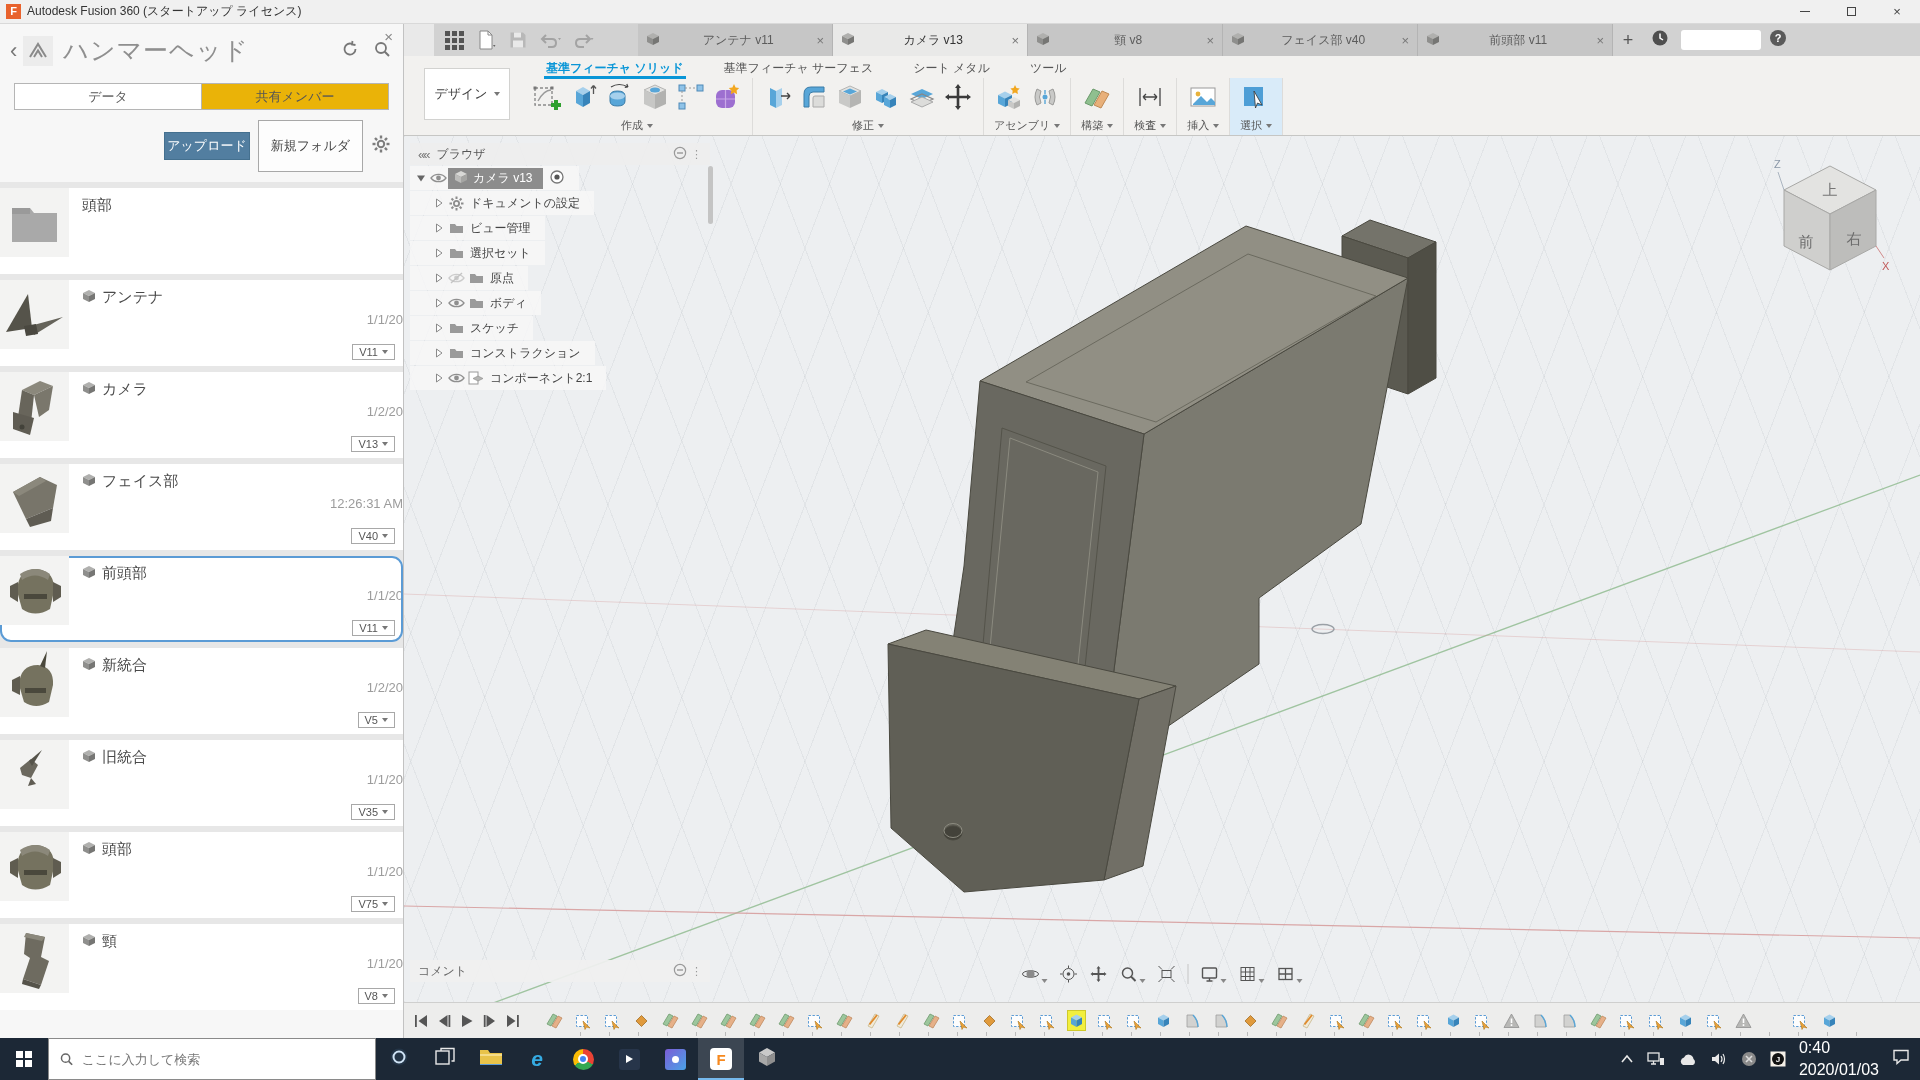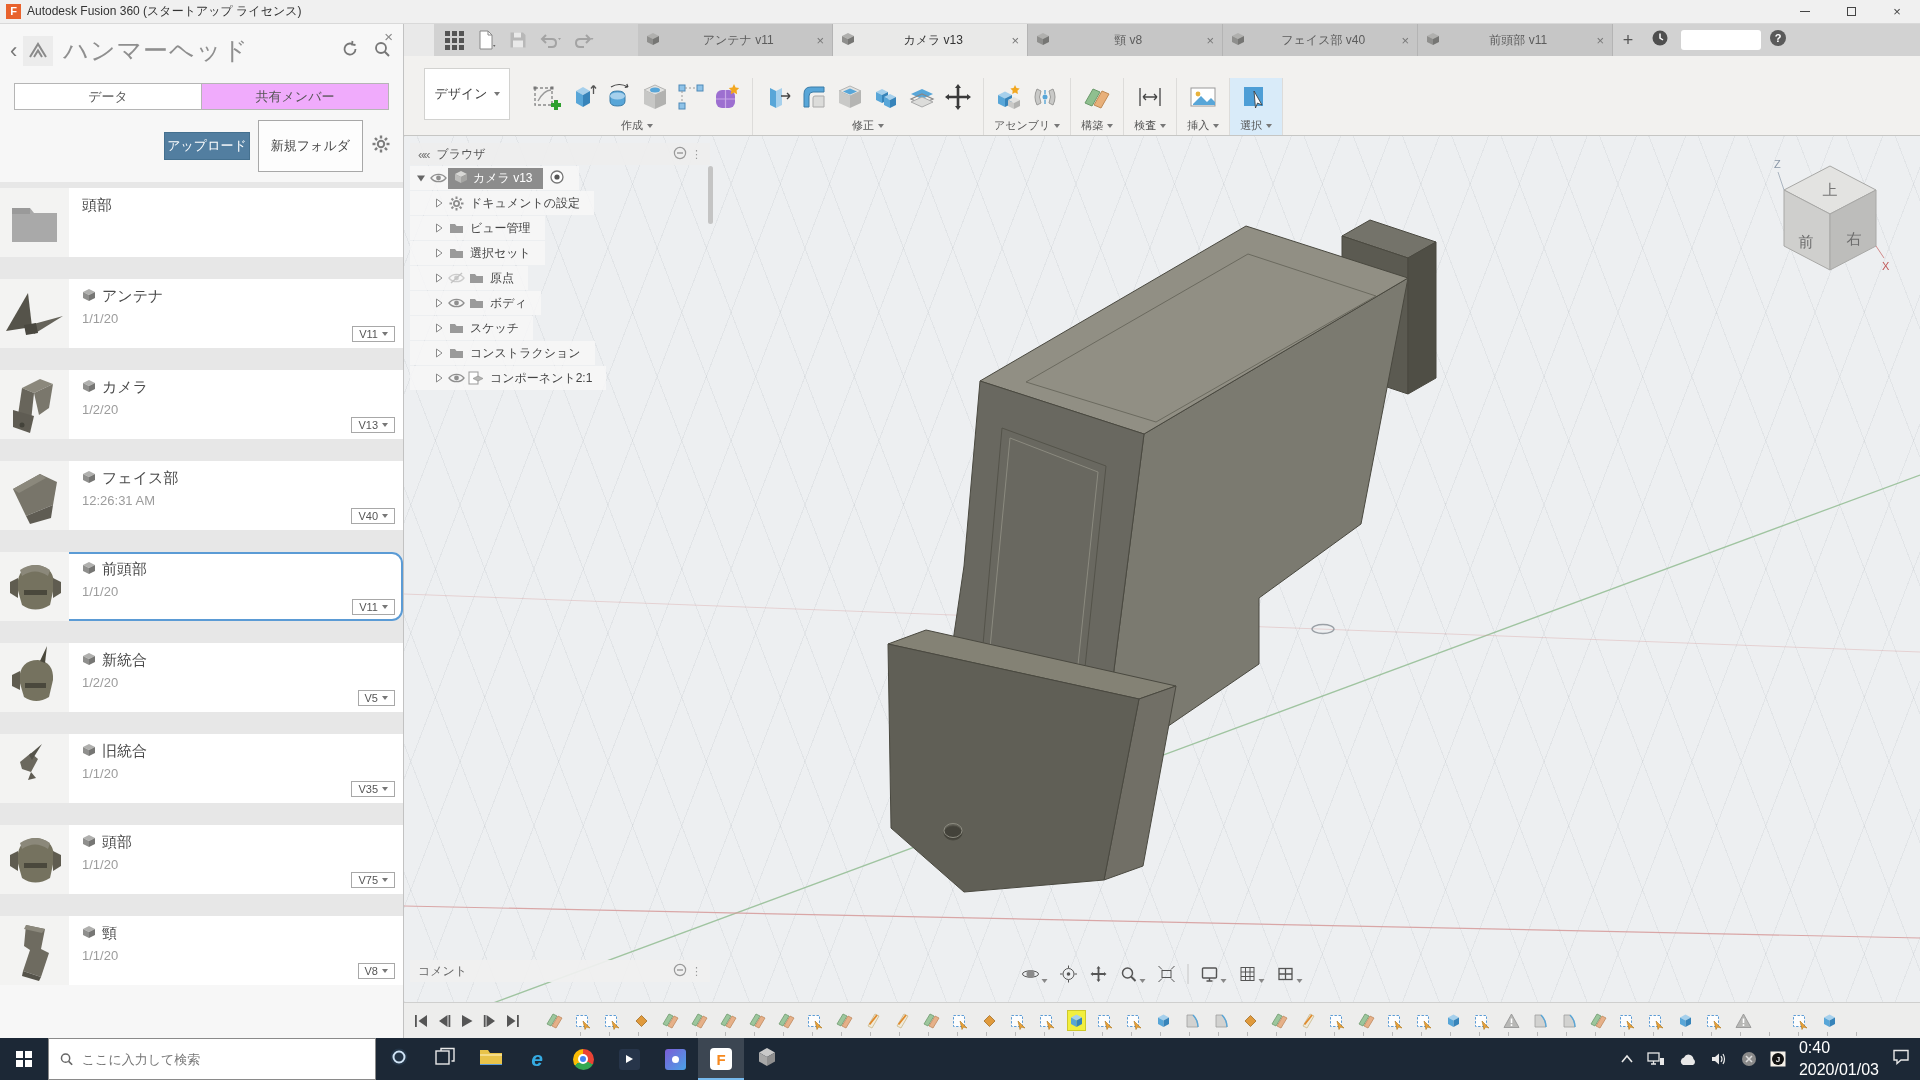--- a/index.html
+++ b/index.html
@@ -18,27 +18,27 @@
 
   
   #datapanel { position:absolute; left:0; top:24px; width:404px; bottom:42px; background:#f7f7f7; border-right:1px solid #c2c2c2; }
   #dp-close { position:absolute; top:4px; right:10px; font-size:15px; color:#888; cursor:default; }
   #dp-head { display:flex; align-items:center; padding:10px 12px 4px 10px; }
   #dp-back { font-size:22px; color:#777; margin-right:6px; }
   #dp-logo { width:30px; height:30px; background:#ececec; display:flex; align-items:center; justify-content:center; margin-right:10px; }
   #dp-title { font-size:25px; color:#8f8f8f; letter-spacing:1px; flex:1; white-space:nowrap; overflow:hidden; }
   .dp-hicon { margin-left:14px; }
   #dp-tabs { display:flex; margin:12px 14px 10px 14px; border:1px solid #b5b5b5; height:27px; }
-  .dp-tab { flex:1; display:flex; align-items:center; justify-content:center; font-size:13px; color:#555; background:#f0abfc; }
+  .dp-tab { flex:1; display:flex; align-items:center; justify-content:center; font-size:13px; color:#555; background:#eab308; }
   .dp-tab.on { background:#fff; border-right:1px solid #b5b5b5; }
   #dp-actions { display:flex; justify-content:flex-end; align-items:center; gap:8px; padding:0 12px 10px 12px; }
   #btn-upload { background:#527ea0; color:#fff; border:1px solid #44708f; font-size:13px; padding:4px 2px; }
   #btn-newfolder { background:#fdfdfd; color:#444; border:1px solid #a8a8a8; font-size:13px; padding:16px 12px; }
   #dp-list { background:#e7e7e7; padding-top:6px; }
-  .dp-item { position:relative; height:69px; background:#fff; margin-bottom:22px; }
+  .dp-item { position:relative; height:86px; background:#fff; margin-bottom:6px;text-align:right; }
   .dp-item.sel { outline:2px solid #5b9bd5; outline-offset:-2px;border-radius:11px; }
   .dp-thumb { position:absolute; left:0; top:0; width:69px; height:69px; background:#f3f3f2; }
   .dp-body { margin-left:82px; padding-top:8px; }
   .dp-nrow { display:flex; align-items:center; gap:6px; }
   .dp-name { font-size:15px; color:#4a4a4a; }
   .dp-date { font-size:13px; color:#9c9c9c; margin-top:5px; }
   .dp-ver { position:absolute; right:8px; bottom:6px; border:1px solid #a8a8a8; background:#fff; font-size:11px; color:#555; padding:1px 6px; display:flex; gap:4px; align-items:center; }
   .caret { display:inline-block; width:0; height:0; border-left:4px solid transparent; border-right:4px solid transparent; border-top:5px solid #777; }
   .caret.sm { border-left-width:3px; border-right-width:3px; border-top-width:4px; }
 
@@ -474,20 +474,26 @@
             </svg>
         </span>
       </div>
     </div>
 
     <div id="ribbon">
       <div id="ws-box">
         <span>デザイン</span>
           <span class="caret sm"></span>
       </div>
+      <div id="rtabs">
+        <span class="rtab on">基準フィーチャ ソリッド</span>
+        <span class="rtab">基準フィーチャ サーフェス</span>
+        <span class="rtab">シート メタル</span>
+        <span class="rtab">ツール</span>
+      </div>
       <div id="rgroups">
           <div class="rgroup">
             <div class="icons">
               <span class="ric">
                 <svg width="30" height="30" viewBox="0 0 30 30">
                   <rect x="3" y="6" width="17" height="17" fill="none" stroke="#8b8b8b" stroke-width="1.4" stroke-dasharray="3,2"></rect>
                   <path d="M6 19 Q12 8 19 8" fill="none" stroke="#9a9a9a" stroke-width="1.4"></path>
                   <rect x="1.5" y="4.5" width="3" height="3" fill="#777"></rect>
                   <rect x="18.5" y="4.5" width="3" height="3" fill="#777"></rect>
                   <rect x="19" y="21" width="10" height="4" fill="#2fa02f"></rect>

